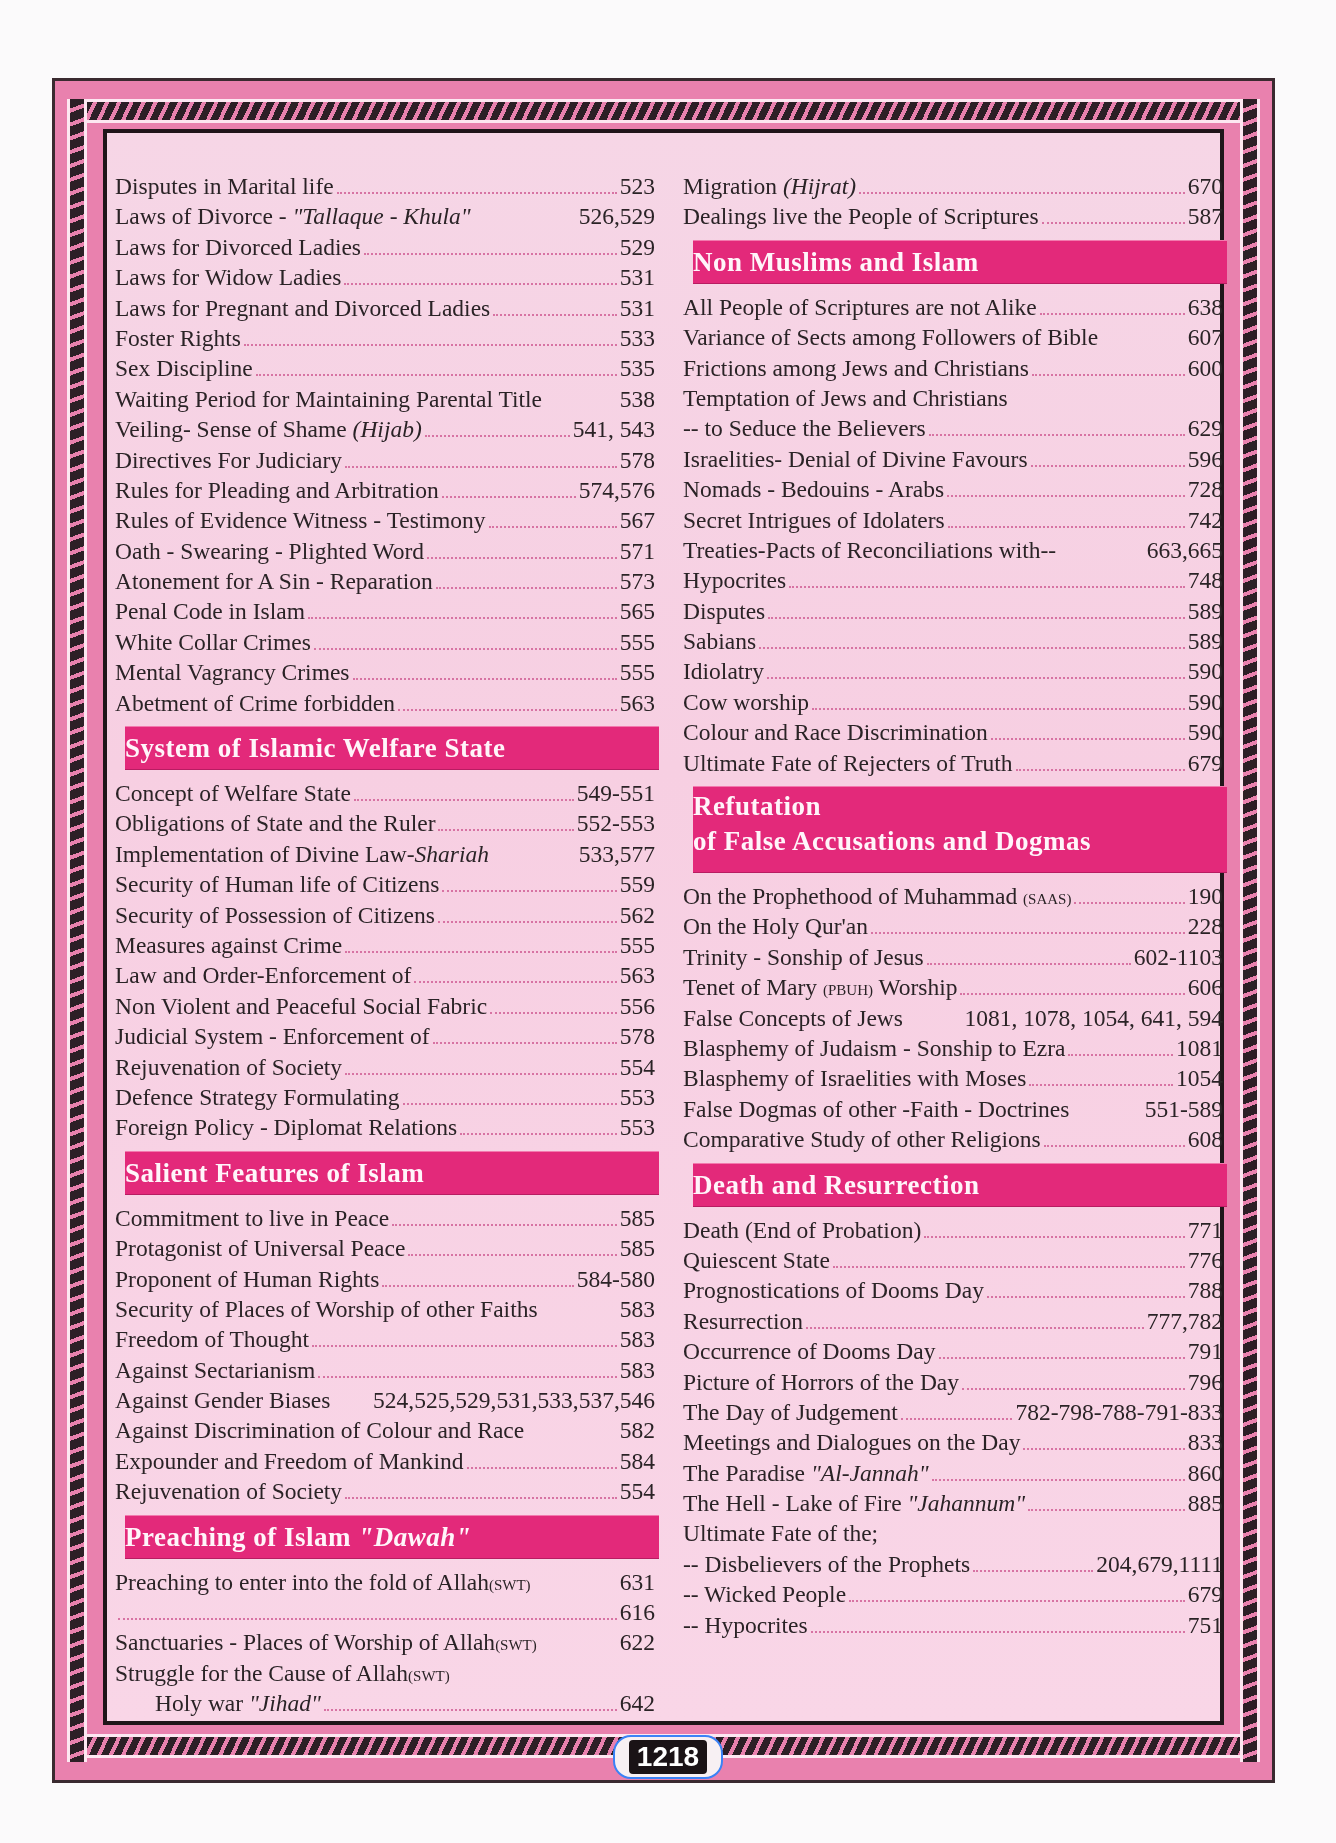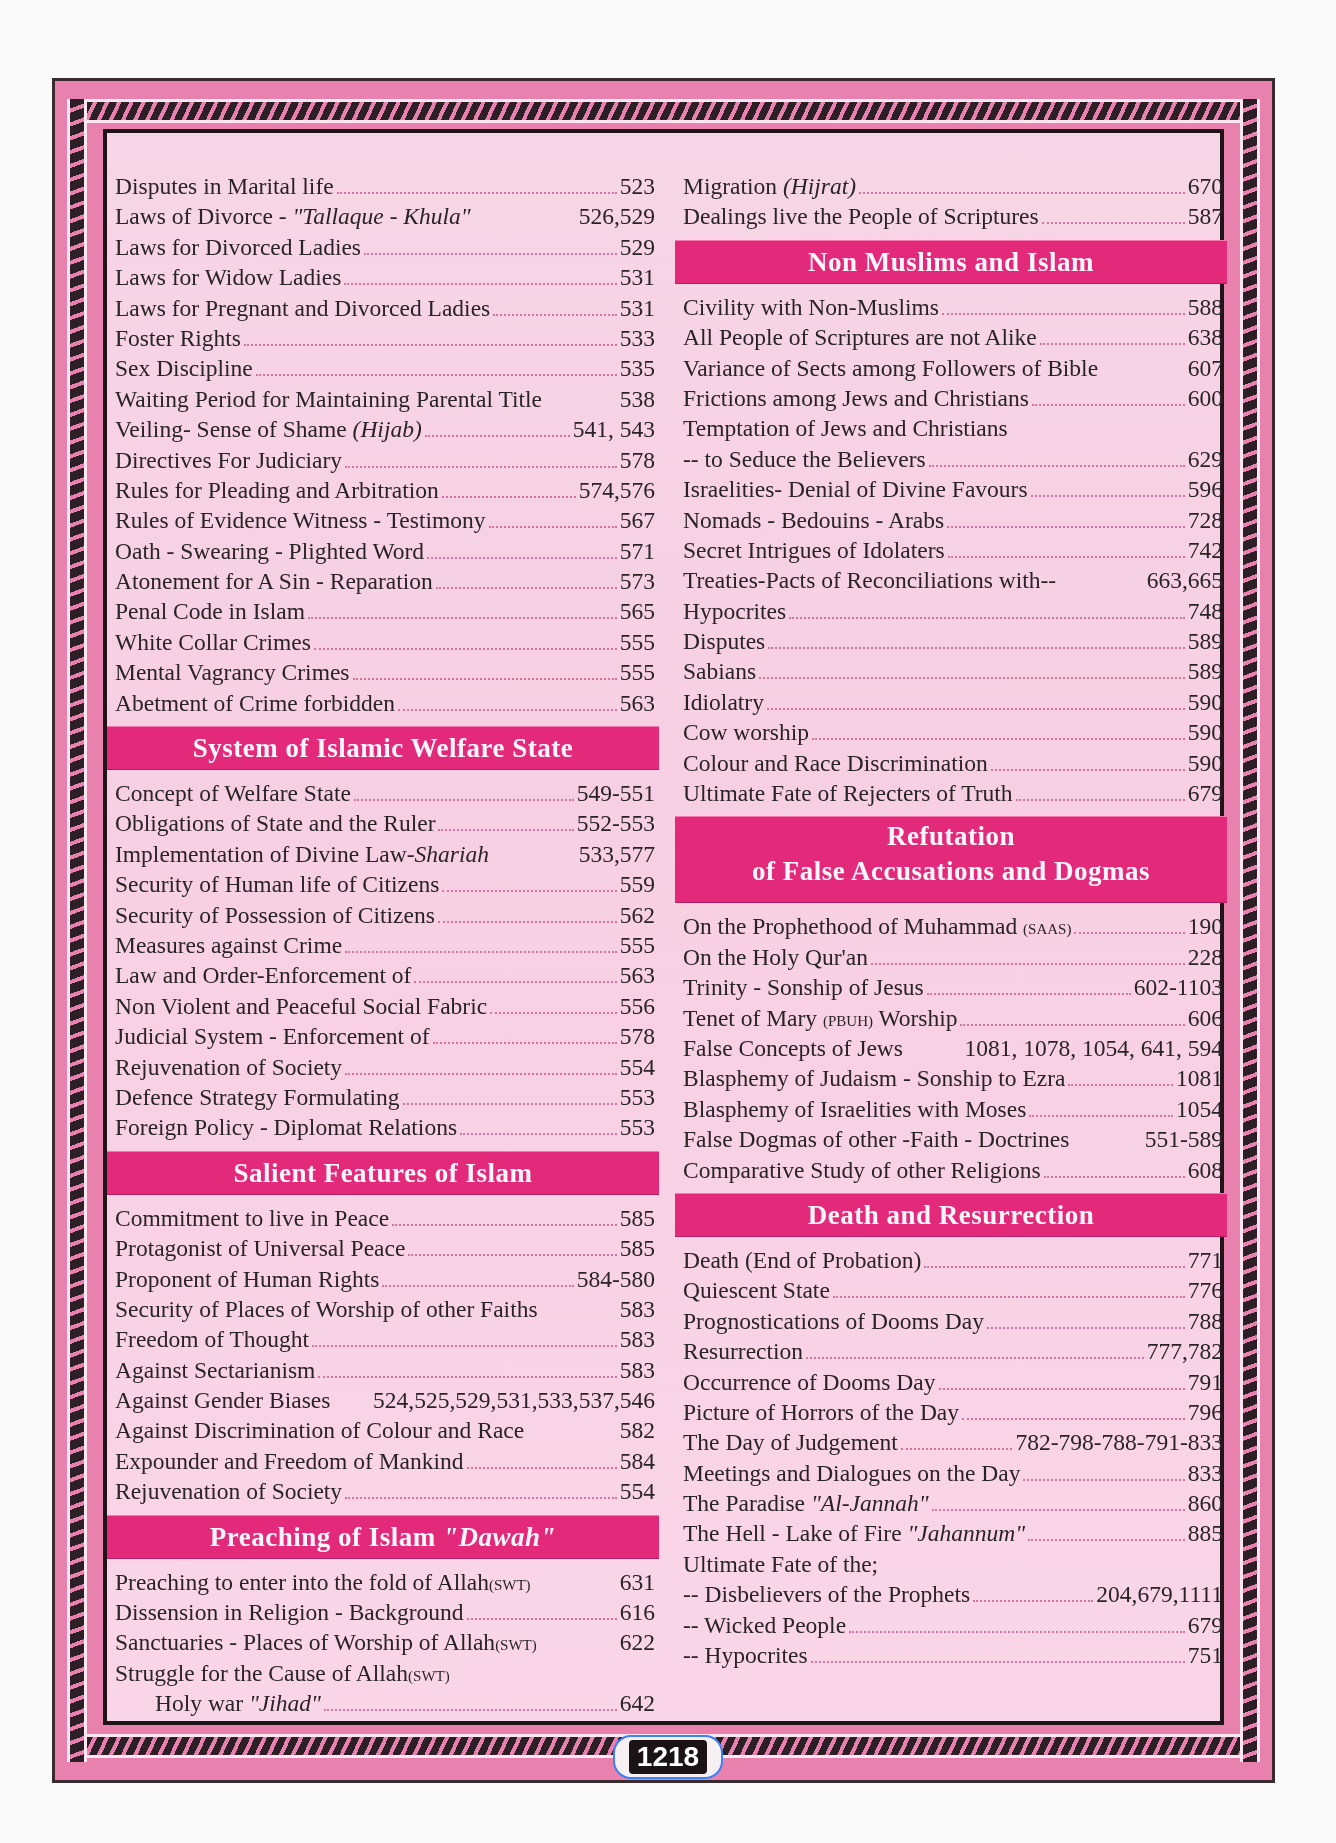--- a/index.html
+++ b/index.html
@@ -41,22 +41,22 @@
     white-space:nowrap; padding-left:8px; padding-right:4px; height:30.4px;
   }
   .row .t { flex:0 0 auto; }
   .row .d { flex:1 1 auto; border-bottom:2px dotted #d773a3; margin:0 3px 6px 3px; min-width:6px; }
   .row .p { flex:0 0 auto; text-align:right; }
   .row.nodots .d { border-bottom:none; }
   .row.cont { padding-left:48px; }
   .sub { font-size:15px; }
 
   .heading {
-    background:#e3297a; color:#fff5fa; font-weight:bold; text-align:center;
-    font-size:27px; line-height:42px; margin:8px 0 8px 0; letter-spacing:0.5px;
+    background:#e3297a; color:#fff5fa; font-weight:bold; 
+    font-size:27px; line-height:42px; margin:8px 0 8px 18px; letter-spacing:0.5px;
     border-top:1px solid #f27aae; border-bottom:1px solid #b81c62;
   }
   .heading.two { line-height:35px; padding:2px 0 13px; }
   .heading i { font-style:italic; }
 
   .badge {
     position:absolute; left:613px; top:1735px; width:110px; height:44px;
     background:#f7f0f3; border-radius:18px; border:2px solid #3b82f6; box-sizing:border-box;
     display:flex; align-items:center; justify-content:center;
   }
@@ -285,21 +285,20 @@
           </div>
         </div>
       <div class="heading"><span>Preaching of Islam </span><i>"Dawah"</i></div>
       <div>
           <div class="row nodots">
             <span class="t"><span>Preaching to enter into the fold of Allah</span><span class="sub">(SWT)</span></span>
             <span class="d"></span>
             <span class="p">631</span>
           </div>
           <div class="row">
-            <span class="t"><span>Dissension in Religion - Background</span></span>
             <span class="d"></span>
             <span class="p">616</span>
           </div>
           <div class="row nodots">
             <span class="t"><span>Sanctuaries - Places of Worship of Allah</span><span class="sub">(SWT)</span></span>
             <span class="d"></span>
             <span class="p">622</span>
           </div>
           <div class="row nodots">
             <span class="t"><span>Struggle for the Cause of Allah</span><span class="sub">(SWT)</span></span>
@@ -322,25 +321,20 @@
             <span class="p">670</span>
           </div>
           <div class="row">
             <span class="t"><span>Dealings live the People of Scriptures</span></span>
             <span class="d"></span>
             <span class="p">587</span>
           </div>
         </div>
       <div class="heading">Non  Muslims and Islam</div>
       <div>
-          <div class="row">
-            <span class="t"><span>Civility with Non-Muslims</span></span>
-            <span class="d"></span>
-            <span class="p">588</span>
-          </div>
           <div class="row">
             <span class="t"><span>All People of Scriptures are not Alike</span></span>
             <span class="d"></span>
             <span class="p">638</span>
           </div>
           <div class="row nodots">
             <span class="t"><span>Variance of Sects among Followers of Bible</span></span>
             <span class="d"></span>
             <span class="p">607</span>
           </div>

